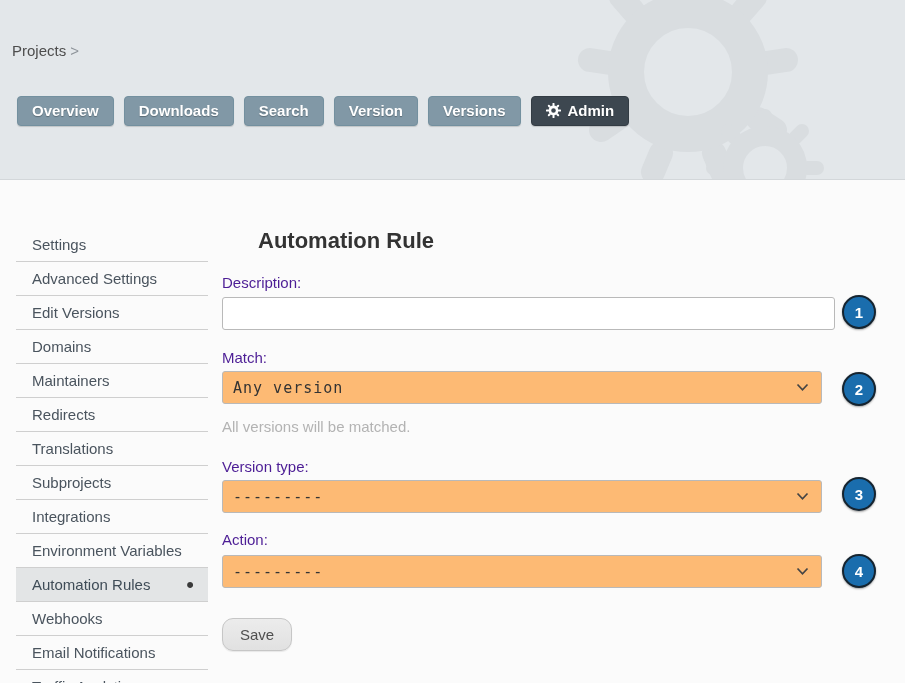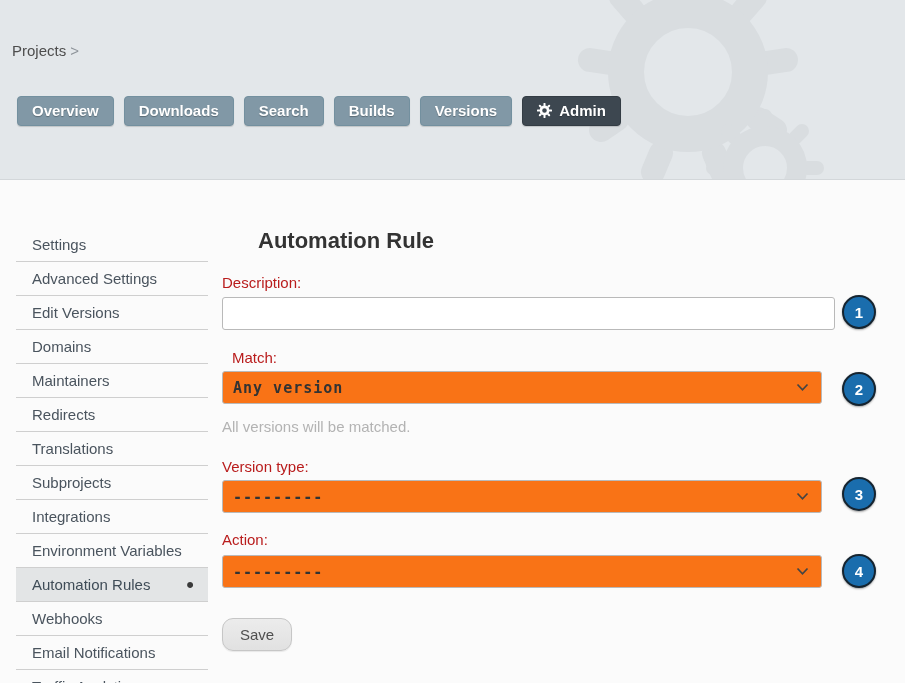--- a/index.html
+++ b/index.html
@@ -42,32 +42,32 @@
   }
   .sideitem.active { background:#e3e5e6; color:#3f4c57; }
   .sideitem .bullet { font-size:22px; line-height:0; color:#3a3a3a; }
 
   
   .main { position:absolute; left:222px; top:180px; width:683px; }
   .form-title {
     position:absolute; left:0; top:48px;
     font-size:22px; font-weight:bold; color:#333;margin-left:36px;
   }
-  .flabel { position:absolute; left:0; font-size:15px; color:#b91c1c; }
+  .flabel { position:absolute; left:0; font-size:15px; color:#4c1d95; }
   .text-input {
     position:absolute; left:0; width:613px; height:33px;
     border:1px solid #b9b9b9; border-radius:3px; background:#fff;
     font-size:15px; padding:0 10px;
     font-family:"DejaVu Sans Mono","Liberation Mono",monospace;
   }
   .select {
     position:absolute; left:0; width:600px; height:33px;
-    border:1px solid #b9b9b9; border-radius:3px; background:#f97316;
+    border:1px solid #b9b9b9; border-radius:3px; background:#fdba74;
     display:flex; align-items:center; justify-content:space-between;
-    padding:0 12px 0 10px; cursor:pointer;font-weight:bold;
+    padding:0 12px 0 10px; cursor:pointer;
   }
   .selval {
     font-family:"DejaVu Sans Mono","Liberation Mono",monospace;
     font-size:15px; color:#333; letter-spacing:1px;
   }
   .helptext { position:absolute; left:0; font-size:15px; color:#b3b3b3; }
   .badge {
     position:absolute; left:620px; width:34px; height:34px; border-radius:50%;
     background:#1a6dad; border:2px solid #152430;
     color:#fff; font-weight:bold; font-size:15px;
@@ -78,21 +78,21 @@
     position:absolute; left:0; top:438px;
     background:linear-gradient(#ececec,#e1e1e1);
     border:1px solid #c6c6c6; border-radius:11px;
     padding:7px 17px; font-size:15px; color:#4f4f4f;
     box-shadow:0 1px 1px rgba(0,0,0,.08); cursor:pointer;
   }
   
   .lab-desc   { top:94px; }
   .inp-desc   { top:117px; }
   .bdg-1      { top:115px; }
-  .lab-match  { top:169px;margin-left:10px; }
+  .lab-match  { top:169px; }
   .sel-match  { top:191px; }
   .bdg-2      { top:192px; }
   .help-match { top:238px; }
   .lab-vtype  { top:278px;text-align:center; }
   .sel-vtype  { top:300px; }
   .bdg-3      { top:297px; }
   .lab-action { top:351px; }
   .sel-action { top:375px; }
   .bdg-4      { top:374px; }
 </style>
@@ -126,21 +126,21 @@
   </svg>
 
   <div class="breadcrumb">
     <span>Projects</span><span class="sep">&gt;</span>
   </div>
 
   <div class="nav">
     <span class="navbtn">Overview</span>
     <span class="navbtn">Downloads</span>
     <span class="navbtn">Search</span>
-    <span class="navbtn">Builds</span>
+    <span class="navbtn">Version</span>
     <span class="navbtn">Versions</span>
     <span class="navbtn admin">
       <svg width="15" height="15" viewBox="0 0 15 15">
         <g stroke="#fff" fill="none">
           <circle cx="7.5" cy="7.5" r="3.6" stroke-width="2.6"></circle>
           <g stroke-width="2" stroke-linecap="round">
             <line x1="7.5" y1="0.8" x2="7.5" y2="2.2"></line>
             <line x1="7.5" y1="12.8" x2="7.5" y2="14.2"></line>
             <line x1="0.8" y1="7.5" x2="2.2" y2="7.5"></line>
             <line x1="12.8" y1="7.5" x2="14.2" y2="7.5"></line>

